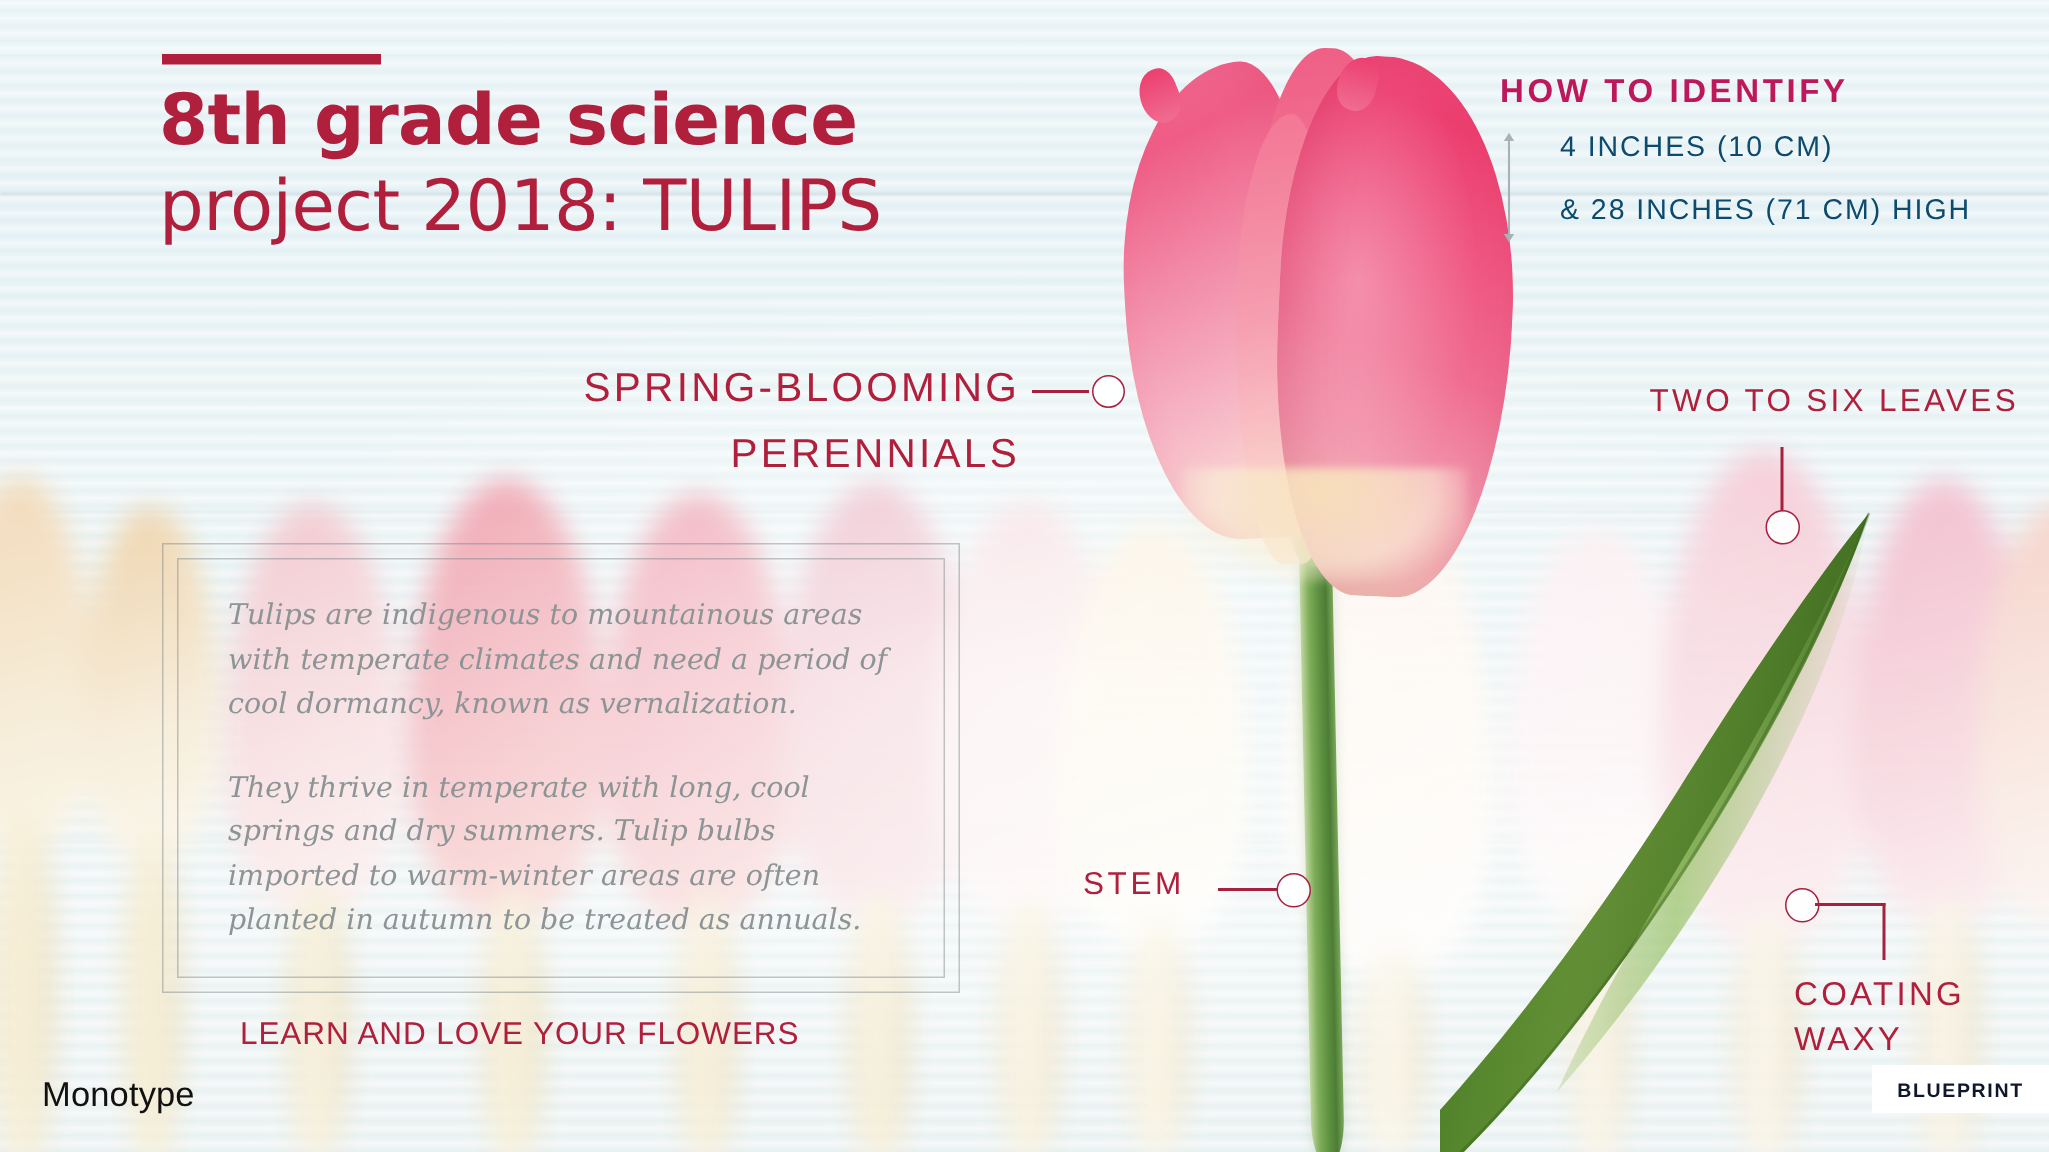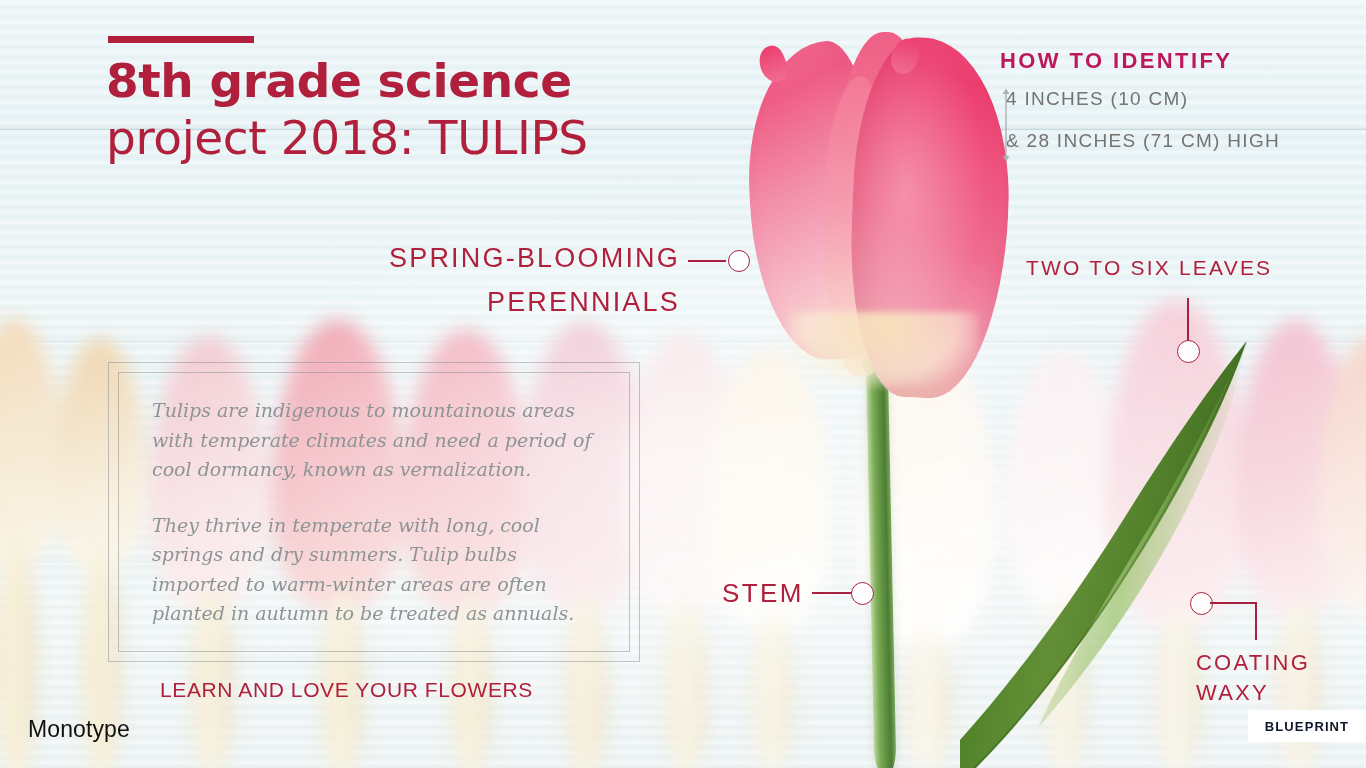--- a/index.html
+++ b/index.html
@@ -140,37 +140,37 @@
   }
 
   #howto{
     position:absolute;left:1000px;top:48px;width:360px;
   }
   #howto .ht-title{
     font-size:22px;font-weight:700;letter-spacing:2.4px;color:#be185d;
     font-family:"Liberation Sans",sans-serif;
   }
   #howto .ht-line{
-    font-size:19px;letter-spacing:1.3px;color:#737373;
-    font-family:"Liberation Sans",sans-serif;
-    margin-left:6px;
+    font-size:19px;letter-spacing:1.3px;color:#0c4a6e;
+    font-family:"Liberation Sans",sans-serif;
+    margin-left:40px;
   }
   #howto .r1{margin-top:14px;}
   #howto .r2{margin-top:20px;}
   .dim-arrow{
     position:absolute;left:1000px;top:88px;width:12px;height:74px;
   }
 
   #leaves-label{
-    left:1026px;top:256px;width:320px;text-align:left;
+    left:1026px;top:256px;width:320px;text-align:right;
     font-size:21px;font-weight:400;letter-spacing:2.2px;
   }
   #stem-label{
     left:722px;top:578px;
-    font-size:26px;letter-spacing:2.4px;
+    font-size:21px;letter-spacing:2.4px;
   }
   #waxy-label{
     left:1196px;top:648px;width:150px;
     font-size:22px;line-height:30px;letter-spacing:2.2px;
   }
 
   
   .frame-outer{
     position:absolute;left:108px;top:362px;width:530px;height:298px;
     border:1px solid rgba(120,130,135,.45);

